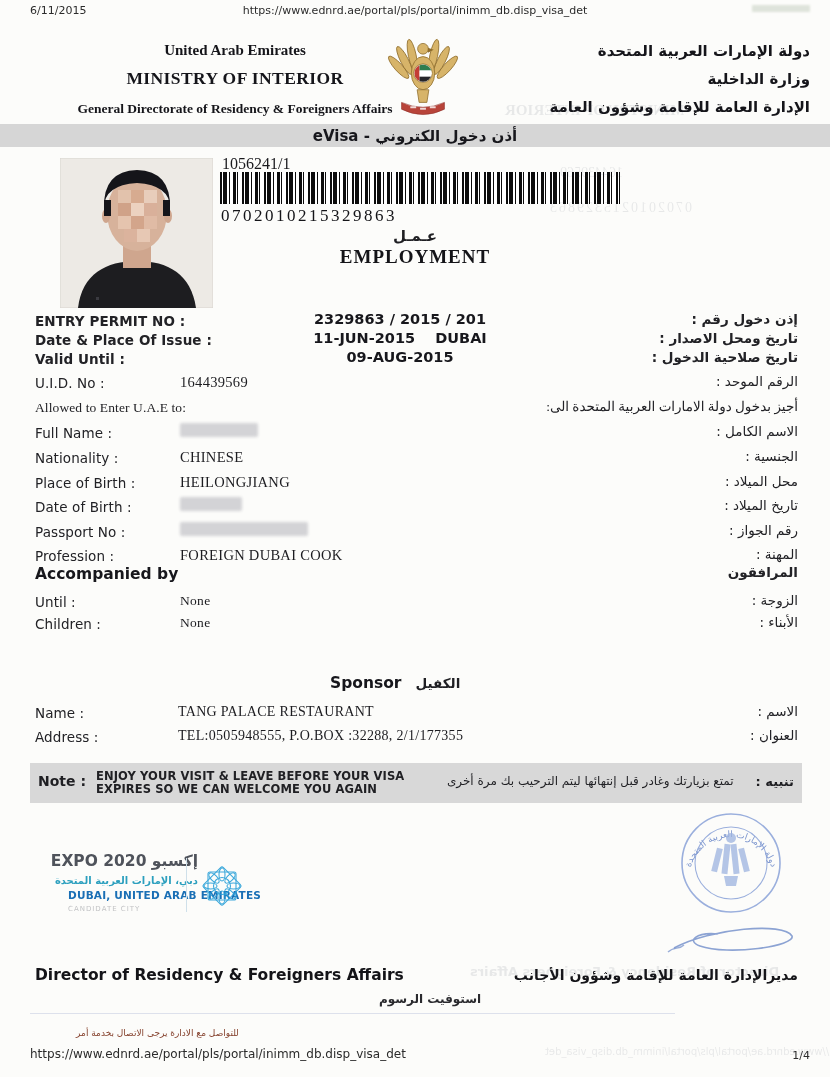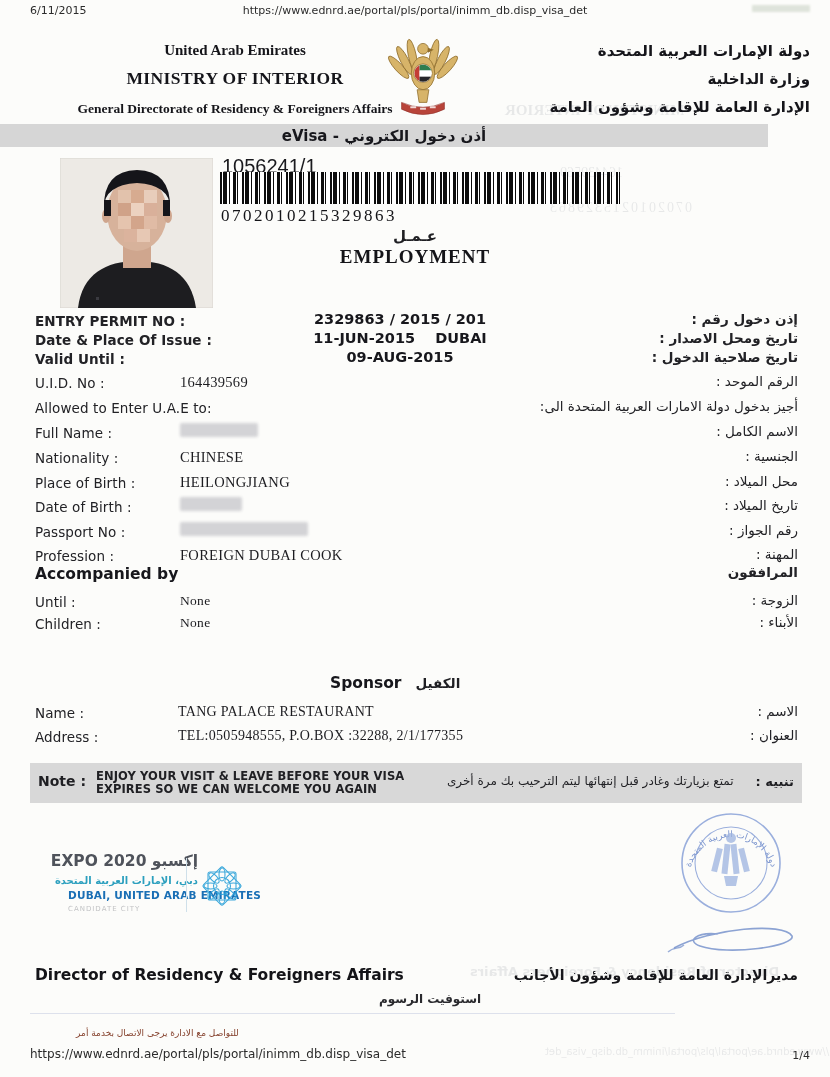--- a/index.html
+++ b/index.html
@@ -17,26 +17,26 @@
   .top-url  { top:4px; left:0; width:830px; text-align:center; font-size:11px; color:#2b2b2b; }
 
   
   .hdr-en { top:42px; left:50px; width:370px; text-align:center; font-family:"Liberation Serif", serif; font-weight:bold; color:#15151a; }
   .hdr-en .l1 { font-size:15px; }
   .hdr-en .l2 { font-size:17.5px; margin-top:9px; letter-spacing:.4px; }
   .hdr-en .l3 { font-size:13.5px; margin-top:12px; }
   .hdr-ar { top:42px; left:470px; width:340px; text-align:right; direction:rtl; font-weight:bold; color:#15151a; }
   .hdr-ar div { font-size:15px; margin-bottom:10px; }
 
-  .banner { top:124px; left:0; width:768px; height:23px; background:#d6d6d6;
+  .banner { top:124px; left:0; width:830px; height:23px; background:#d6d6d6;
             display:flex; align-items:center; justify-content:center;
             font-size:15px; font-weight:bold; direction:rtl; color:#17171c; }
 
   
-  .bc-serial { top:155px; left:222px; font-size:20px; font-family:Liberation Sans, sans-serif; color:#1a1a1e; }
+  .bc-serial { top:155px; left:222px; font-size:16px; font-family:Liberation Serif, serif; color:#1a1a1e; }
   .bc-bars   { top:172px; left:220px; width:400px; height:32px; background:
       repeating-linear-gradient(90deg,#0c0c0c 0 2px,#fff 2px 3px,#0c0c0c 3px 7px,#fff 7px 9px,#0c0c0c 9px 10px,#fff 10px 13px,#0c0c0c 13px 16px,#fff 16px 17px,#0c0c0c 17px 18px,#fff 18px 22px); }
   .bc-num    { top:206px; left:221px; font-size:17px; letter-spacing:2.5px; font-family:"Liberation Serif", serif; color:#141418; }
 
   .vtype-ar { top:227px; left:230px; width:370px; text-align:center; font-size:15px; font-weight:bold; letter-spacing:1px; direction:rtl; }
   .vtype-en { top:246px; left:230px; width:370px; text-align:center; font-size:19px; font-weight:bold; letter-spacing:1px; font-family:"Liberation Serif", serif; color:#141418; }
 
   
   .frow { position:absolute; left:35px; width:763px; height:17px; }
   .flabel { font-size:13.5px; color:#222226; letter-spacing:.1px; }
@@ -197,21 +197,21 @@
   <div class="frow" style="top:349px;">
     <span class="flabel b">Valid Until :</span>
     <span class="fval-c">09-AUG-2015</span>
     <span class="far b">تاريخ صلاحية الدخول :</span>
   </div>
   <div class="frow" style="top:373px;">
     <span class="flabel">U.I.D. No :</span>
     <span class="fval-s">164439569</span>
     <span class="far">الرقم الموحد :</span>
   </div>
-  <div class="frow" style="top:398px;">
+  <div class="frow" style="top:398px;font-family:Liberation Serif, serif;">
     <span class="flabel">Allowed to Enter U.A.E to:</span>
     <span class="far">أجيز بدخول دولة الامارات العربية المتحدة الى:</span>
   </div>
   <div class="frow" style="top:423px;">
     <span class="flabel">Full Name :</span>
     <span class="redact" style="width:78px;"></span>
     <span class="far">الاسم الكامل :</span>
   </div>
   <div class="frow" style="top:448px;">
     <span class="flabel">Nationality :</span>

